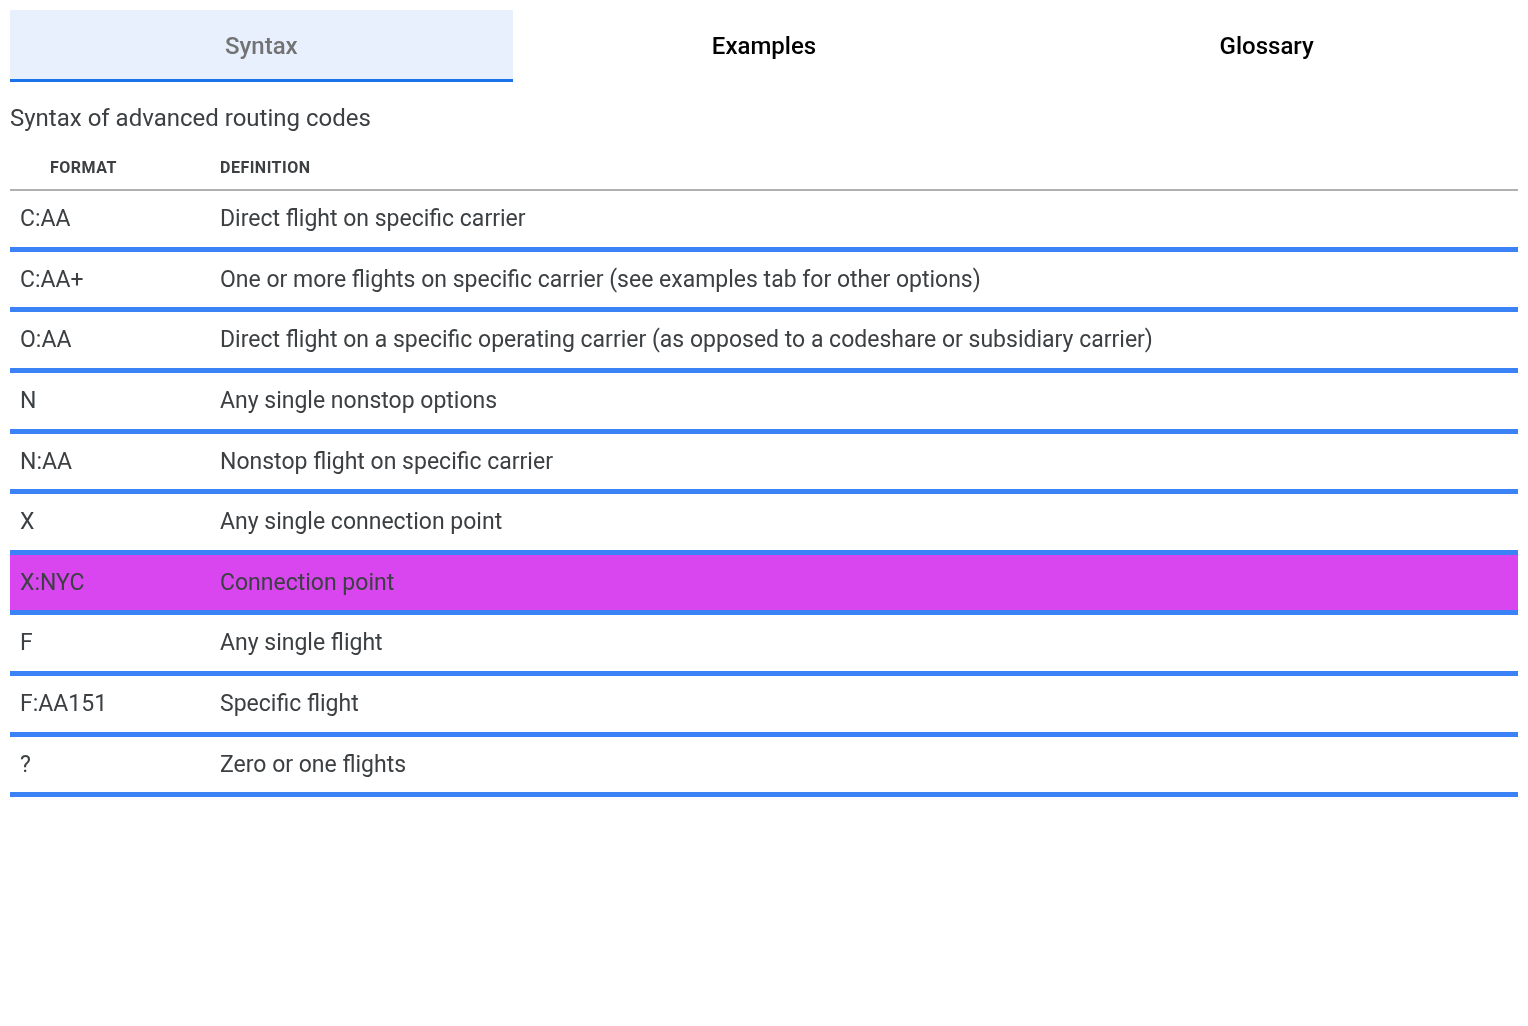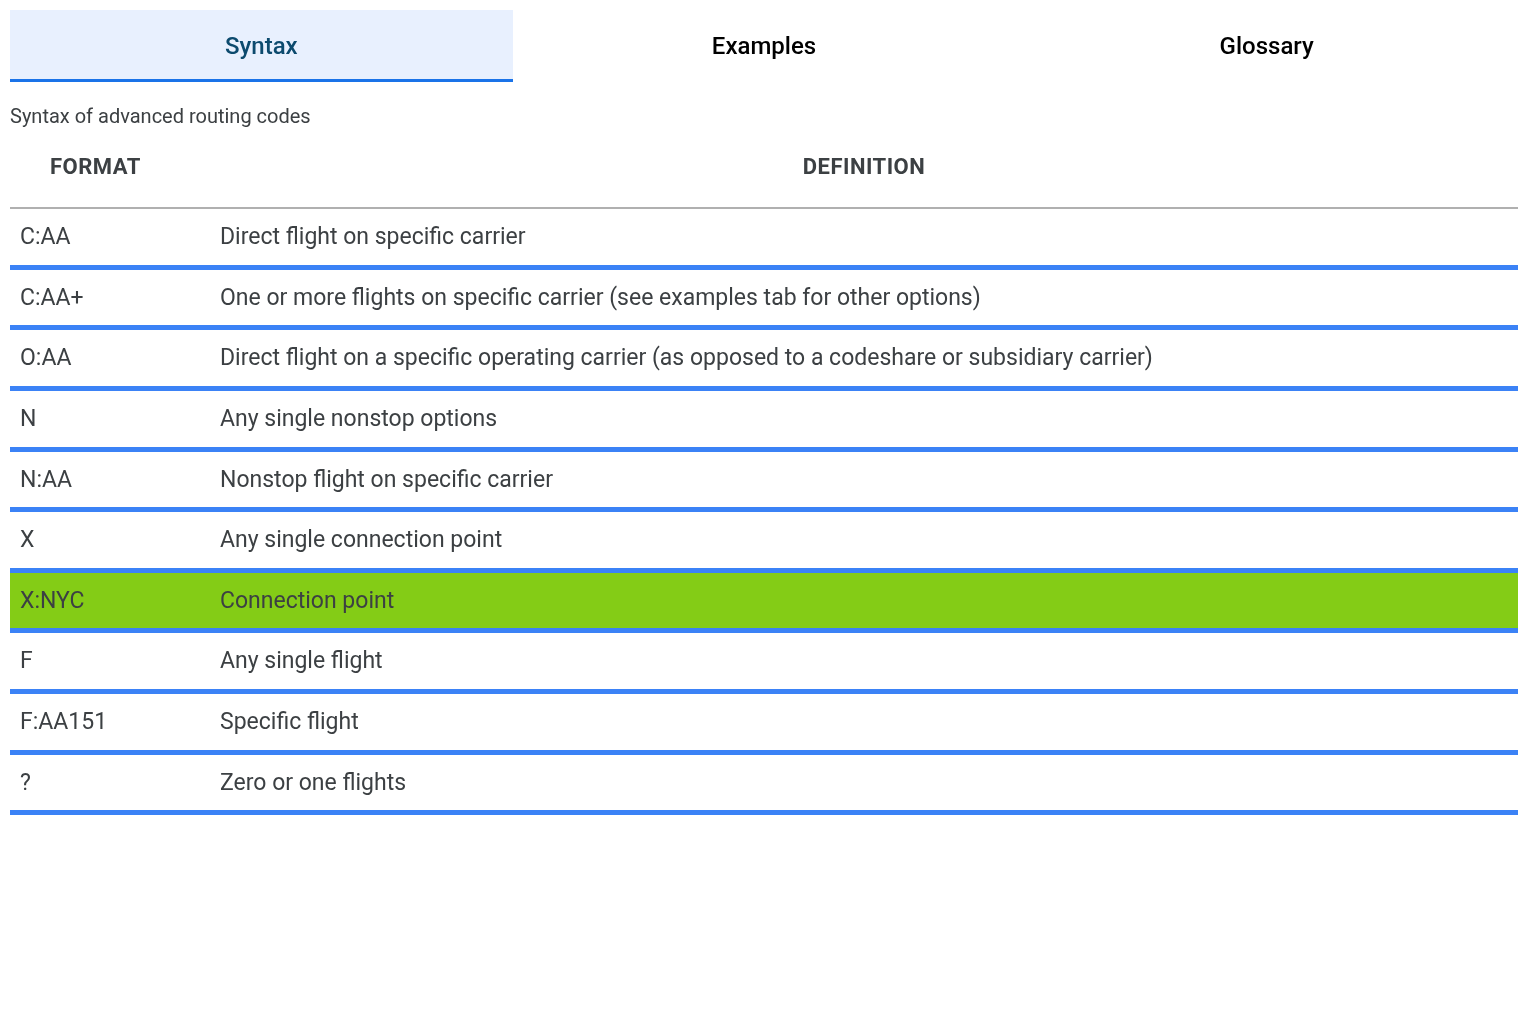--- a/index.html
+++ b/index.html
@@ -22,69 +22,69 @@
       flex: 1;
       text-align: center;
       padding: 22px 0;
       font-size: 24px;
       font-weight: 500;
       color: #000000;
       cursor: pointer;
       position: relative;
     }
     .tab.active {
-      color: #0c4a6e;
+      color: #737373;
       background: #e8f0fe;
     }
     .tab.active::after {
       content: "";
       position: absolute;
       left: 0;
       right: 0;
       bottom: 0;
       height: 3px;
       background: #1a73e8;
     }
     .subtitle {
       margin-top: 22px;
       margin-bottom: 14px;
-      font-size: 20px;
+      font-size: 24px;
       color: #3c4043;
       font-weight: 400;
     }
     table {
       width: 100%;
       border-collapse: collapse;
     }
     th {
       text-align: left;
       font-weight: 700;
       color: #3c4043;
-      font-size: 22px;
-      padding: 12px 10px 28px 10px;
+      font-size: 16px;
+      padding: 12px 10px 12px 10px;
       border-bottom: 2px solid #b0b0b0;
       letter-spacing: 0.5px;
     }
     th.format-col { padding-left: 40px; width: 200px;}
-    th.def-col { text-align: center; }
+    th.def-col { }
     td {
       padding: 10px 10px;
       border-bottom: 5px solid #3b82f6;
       color: #3c4043;
       font-size: 23px;
       vertical-align: top;
       line-height: 1.55;
     }
     td.format-cell {
       width: 200px;
       padding-left: 10px;
       white-space: nowrap;
     }
     tr.highlighted td {
-      background: #84cc16;
+      background: #d946ef;
     }
     tbody tr:first-child td {
       border-top: none;
     }
   </style>
 </head>
 <body>
 
 <div class="tabs">
   <div class="tab active">

